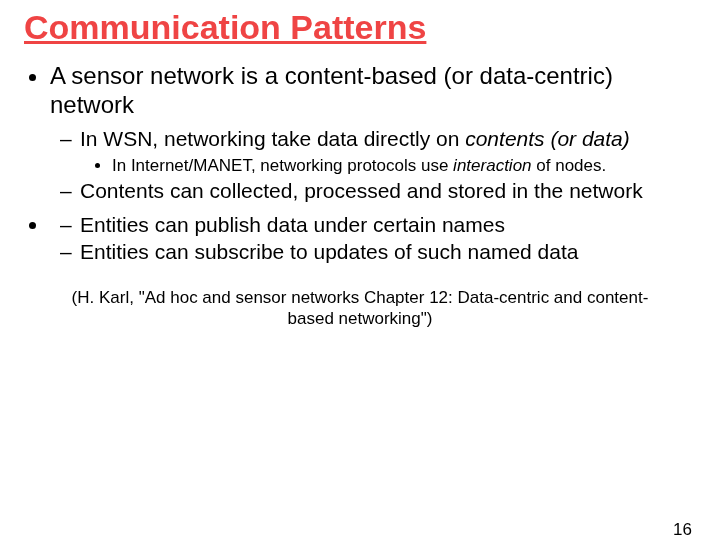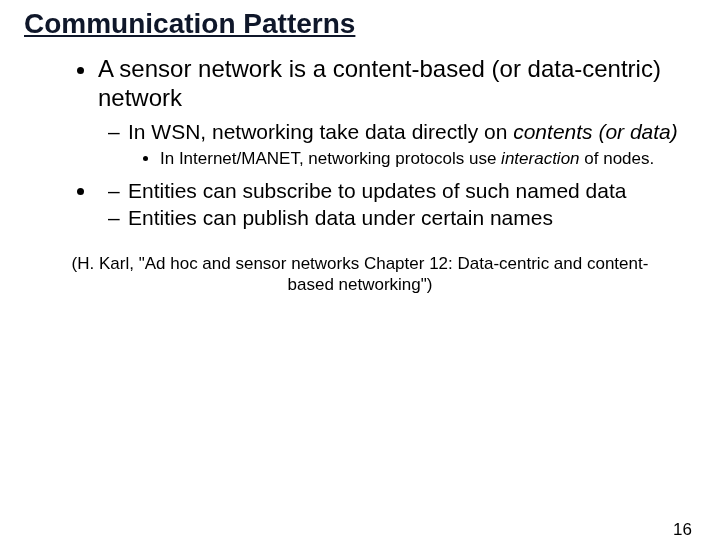--- a/index.html
+++ b/index.html
@@ -13,36 +13,35 @@
   }
   .slide {
     box-sizing: border-box;
     width: 720px;
     height: 540px;
     padding: 8px 24px 0 24px;
     position: relative;
   }
   .title {
     font-family: "Comic Sans MS", "Comic Sans", cursive, sans-serif;
-    font-size: 28px;
-    color: #0f172a;
+    font-size: 34px;
+    color: #ef4444;
     text-decoration: underline;
     margin: 0 0 14px 0;
     line-height: 1.15;
   }
   ul.lvl1 {
     margin: 0;
     padding-left: 26px;
     font-size: 24px;
     line-height: 1.22;
   }
   ul.lvl1 > li {
     list-style: disc;
     margin-bottom: 4px;
-    margin-left: 48px;
   }
   ul.lvl2 {
     margin: 6px 0 2px 0;
     padding-left: 30px;
     font-size: 21px;
     line-height: 1.2;
   }
   ul.lvl2 > li {
     list-style: none;
     position: relative;
@@ -88,29 +87,32 @@
       <span>A sensor network is a content-based (or data-centric) network</span>
       <ul class="lvl2">
         <li>
           <span>In WSN, networking take data directly on </span><span class="italic">contents (or data)</span>
           <ul class="lvl3">
             <li>
               <span>In Internet/MANET, networking protocols use </span><span class="italic">interaction</span><span> of nodes.</span>
             </li>
           </ul>
         </li>
+        <li>
+          <span>Contents can collected, processed and stored in the network</span>
+        </li>
       </ul>
     </li>
     <li>
       <ul class="lvl2">
         <li>
-          <span>Entities can subscribe to updates of such named data</span>
+          <span>Entities can publish data under certain names</span>
         </li>
         <li>
-          <span>Entities can publish data under certain names</span>
+          <span>Entities can subscribe to updates of such named data</span>
         </li>
       </ul>
     </li>
   </ul>
 
   <div class="citation">(H. Karl, "Ad hoc and sensor networks Chapter 12: Data-centric and content-based networking")</div>
 
   <div class="pagenum">16</div>
 
 </div>

